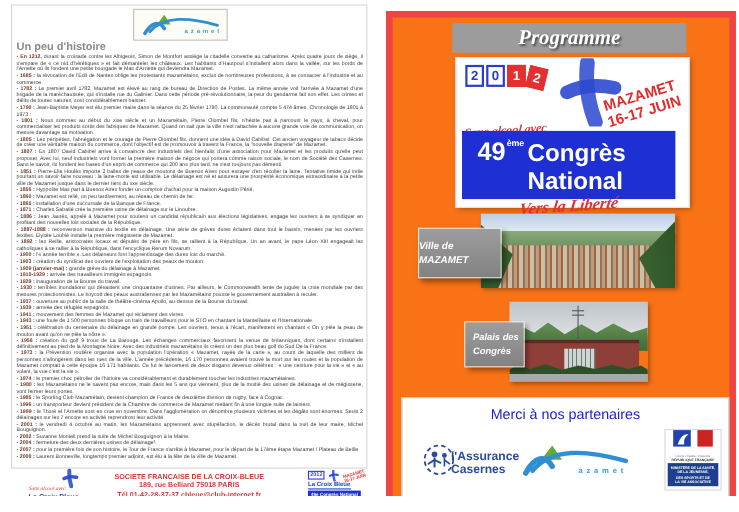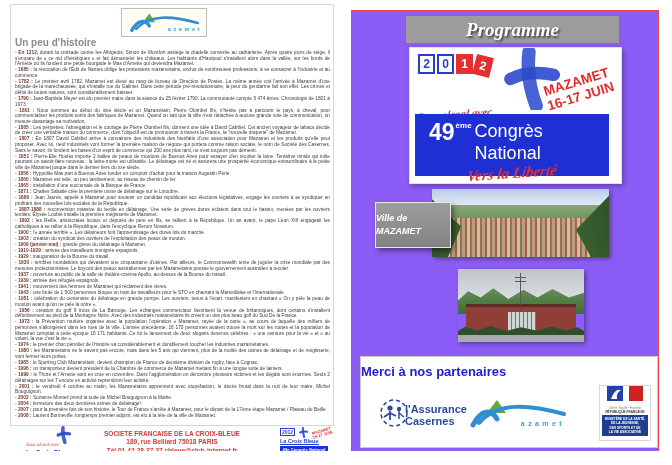--- a/index.html
+++ b/index.html
@@ -35,21 +35,21 @@
   .mini-place{position:absolute;right:-2px;top:1px;color:#e22c2c;font-weight:bold;font-size:4px;
               line-height:1.1;text-align:center;transform:rotate(-16deg);}
   .mini-name{position:absolute;left:0;top:10px;color:#1f3fd0;font-weight:bold;font-size:5.5px;
              border-bottom:1px solid #1f3fd0;white-space:nowrap;}
   .mini-congress{position:absolute;left:0;top:18px;width:48px;height:14px;background:#1e2fd4;
                  color:#fff;font-weight:bold;font-size:4.2px;text-align:center;line-height:1.4;padding-top:1px;}
   .mini-motto{display:block;color:#e86a6a;font-family:"Liberation Serif",serif;font-style:italic;
               font-size:4.2px;font-weight:bold;transform:skewX(-10deg);}
   
   .right-frame{position:absolute;left:351px;top:10px;width:306px;height:441px;
-               border:1px solid #ef4444;background:#8b5cf6;}
+               border:6px solid #ef4444;background:#f97316;}
   .prog-banner{position:absolute;left:54px;top:5px;width:213px;height:27px;background:#9c9c9c;
                display:flex;align-items:center;justify-content:center;}
   .prog-banner span{color:#ffffff;font-family:"Liberation Serif",serif;font-style:italic;
                     font-weight:bold;font-size:19px;text-shadow:1.5px 1.5px 2px #4a4a4a;}
   .header-box{position:absolute;left:57px;top:36px;width:211px;height:135px;background:#fff;
               border:1px solid #e2e2e2;box-shadow:2px 2px 5px rgba(0,0,0,0.3);}
   .digits{position:absolute;left:8px;top:6px;display:flex;gap:2px;}
   .digit{width:13px;height:16px;display:flex;align-items:center;justify-content:center;
          font-weight:bold;font-size:12px;}
   .digit.blue{color:#2a3bd0;background:#fff;border:2px solid #2a3bd0;}
@@ -59,21 +59,21 @@
   .hdr-tag{position:absolute;left:7px;top:60px;color:#d23a3a;font-family:"Liberation Serif",serif;
            font-style:italic;font-size:11px;font-weight:bold;transform:rotate(-4deg) skewX(-10deg);white-space:nowrap;}
   .hdr-org{position:absolute;left:6px;top:76px;color:#1f3fd0;font-weight:bold;font-size:15px;
            border-bottom:2px solid #1f3fd0;padding-bottom:0px;white-space:nowrap;}
   .hdr-place{position:absolute;right:8px;top:26px;color:#e22c2c;font-weight:bold;font-size:13.5px;
              line-height:1.12;text-align:center;transform:rotate(-17deg);}
   .congress-banner{position:absolute;left:5px;top:66px;width:194px;height:62px;background:#1e2fd4;}
   .congress-line{display:flex;align-items:flex-start;justify-content:center;margin-top:7px;color:#fff;padding-left:14px;}
   .cg-num{font-size:23px;font-weight:bold;line-height:1;}
   .cg-sup{font-size:8px;font-weight:bold;margin:0 3px 0 1px;text-align:right;}
-  .cg-title{font-size:18px;font-weight:normal;line-height:1.2;}
+  .cg-title{font-size:22px;font-weight:bold;line-height:1.2;}
   .cg-motto{text-align:center;color:#e03030;font-family:"Liberation Serif",serif;font-style:italic;
             font-weight:bold;font-size:15px;transform:rotate(-4deg) skewX(-12deg);margin-top:1px;}
   
   .photo{position:absolute;overflow:hidden;box-shadow:2px 2px 4px rgba(0,0,0,0.35);}
   .photo-ville{left:80px;top:178px;width:177px;height:68px;}
   .pv-sky{position:absolute;left:0;top:0;width:100%;height:26%;background:linear-gradient(#b9cde6,#e6edf5);}
   .pv-far{position:absolute;left:0;top:24%;width:100%;height:22%;background:linear-gradient(#8aa878,#6c9260);}
   .pv-town{position:absolute;left:0;top:42%;width:100%;height:58%;
            background:repeating-linear-gradient(90deg,#b99d7e 0 3px,#a5643f 3px 5px,#cbbfa4 5px 8px,#97705a 8px 10px);}
   .pv-hill-l{position:absolute;left:0;top:0;width:30%;height:100%;
@@ -93,21 +93,21 @@
   .pp-mast{position:absolute;left:49%;top:6%;width:1px;height:44%;background:#55595c;}
   .pp-mast::before{content:"";position:absolute;left:-5px;top:4px;width:11px;height:1px;background:#55595c;box-shadow:0 4px 0 #55595c;}
   .photo-label{position:absolute;background:linear-gradient(#9d9d9d,#828282);color:#fff;
                font-style:italic;font-weight:bold;display:flex;flex-direction:column;align-items:flex-start;
                justify-content:center;text-align:center;box-shadow:3px 3px 5px rgba(0,0,0,0.4);
                border:1px solid #e8e8e8;}
   .label-ville{left:23px;top:191px;width:74px;height:44px;font-size:9px;line-height:1.5;}
   .label-palais{left:65px;top:276px;width:55px;height:42px;font-size:8.5px;line-height:1.5;align-items:flex-start;padding-left:7px;box-sizing:border-box;}
   
   .partners-box{position:absolute;left:8px;top:345px;width:296px;height:90px;border:1px solid #c9c9c9;background:#fff;}
-  .partners-title{margin-top:7px;text-align:left;color:#2020cc;font-weight:bold;font-size:13px;}
+  .partners-title{margin-top:7px;text-align:center;color:#2020cc;font-weight:normal;font-size:13px;}
   .am-logo{position:absolute;left:16px;top:40px;display:flex;align-items:center;}
   .am-text{margin-left:-6px;color:#2c4a9e;font-weight:bold;font-size:11px;line-height:1.05;}
   .pm-logo{position:absolute;left:106px;top:42px;width:100px;height:32px;}
   .pm-logo .mz-letters{font-size:7px;letter-spacing:3.4px;bottom:4px;right:2px;}
   .ministry{position:absolute;left:238px;top:28px;width:52px;height:56px;border:1px solid #d8d8d8;
             background:#fff;box-sizing:border-box;text-align:center;}
   .min-motto{font-size:2.6px;color:#777;margin-top:1px;}
   .min-rep{font-size:3.1px;color:#333;font-weight:bold;}
   .min-box{margin:1px 2px 0 2px;background:#1e3f8f;color:#fff;font-size:3.2px;line-height:1.35;
            padding:2px 0;font-weight:bold;}
@@ -259,20 +259,24 @@
     <div class="photo photo-palais">
       <div class="pp-sky"></div>
       <div class="pp-trees"></div>
       <div class="pp-bldg">
         <div class="pp-door"></div>
       </div>
       <div class="pp-bush"></div>
       <div class="pp-ground"></div>
       <div class="pp-mast"></div>
     </div>
+    <div class="photo-label label-palais">
+      <span>Palais des</span>
+      <span>Congrès</span>
+    </div>
 
     <div class="partners-box">
       <div class="partners-title">Merci à nos partenaires</div>
 
       <div class="am-logo">
         <span>
           <svg width="34" height="34" viewBox="0 0 34 34">
             <circle cx="17" cy="16" r="13" fill="none" stroke="#2c4a9e" stroke-width="1.6" stroke-dasharray="4 3"></circle>
             <circle cx="13" cy="11" r="2.6" fill="#2c4a9e"></circle>
             <path d="M13 14 L13 23 M13 16 L7 20 M13 16 L19 19" stroke="#2c4a9e" stroke-width="1.8" fill="none"></path>

